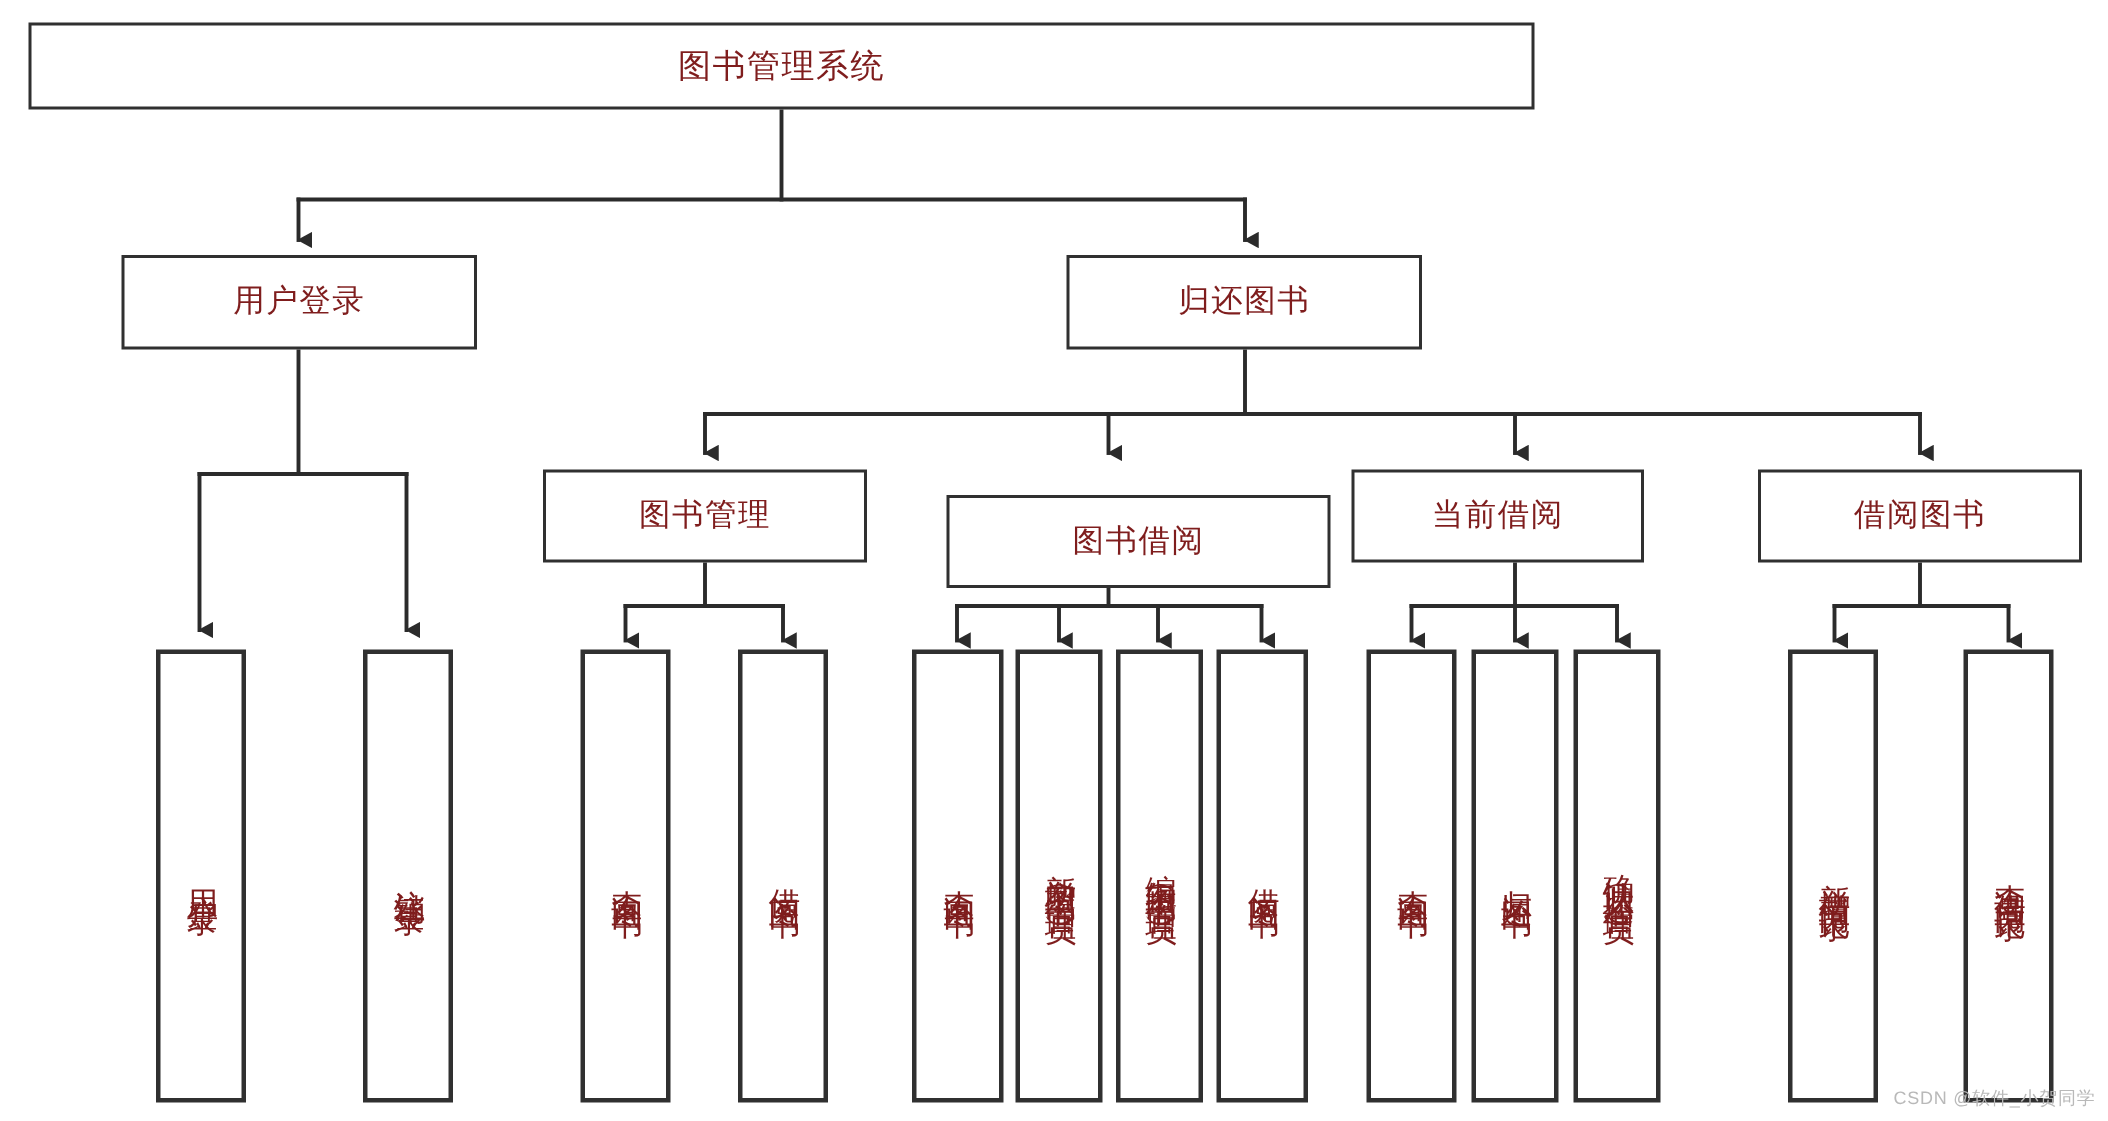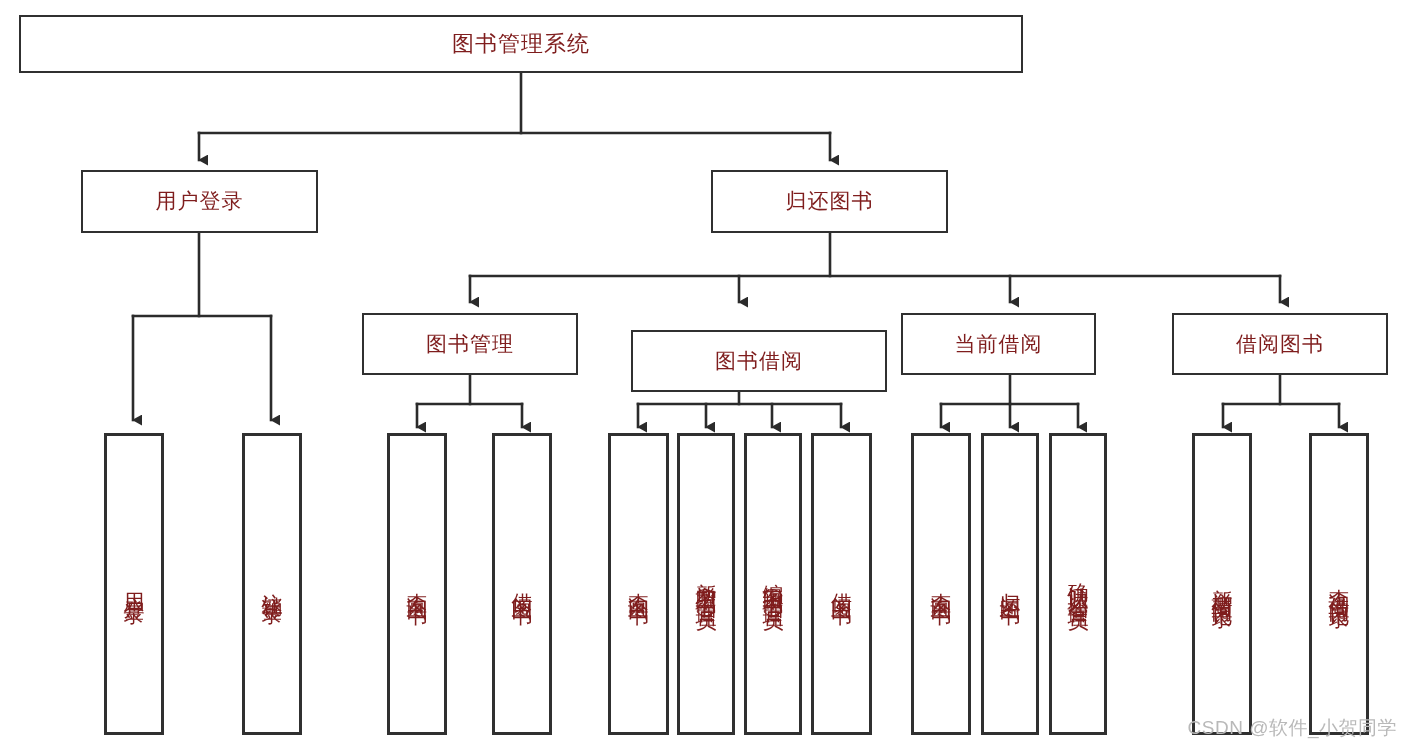--- a/index.html
+++ b/index.html
@@ -50,21 +50,21 @@
     line-height:1.05;
     white-space:nowrap;
     max-height:286px;
     overflow:visible;
   }
   .node.root .lbl{ font-size:22px; }
   #watermark{
     position:absolute;
     right:8px;
     bottom:6px;
-    font-size:19px;
+    font-size:12px;
     color:#b9b9b9;
     letter-spacing:0.5px;
     z-index:5;
     user-select:none;
     white-space:nowrap;
     margin-top:36px;
   }
 </style>
 </head>
 <body>

